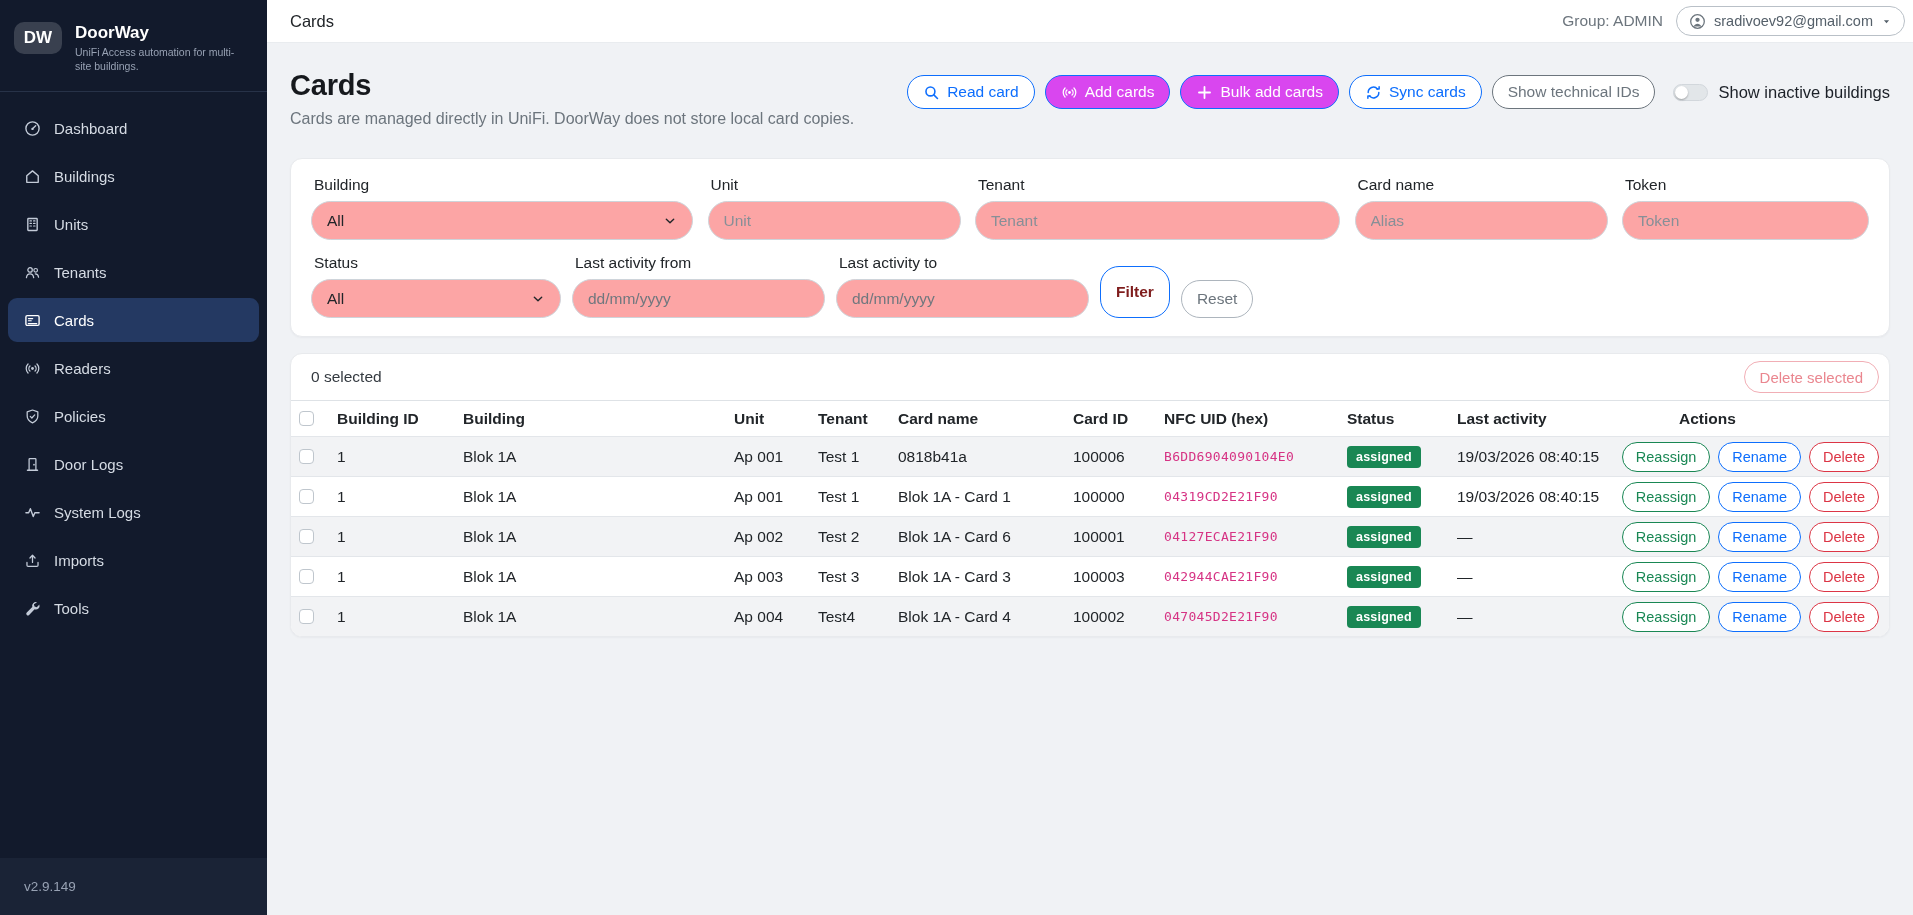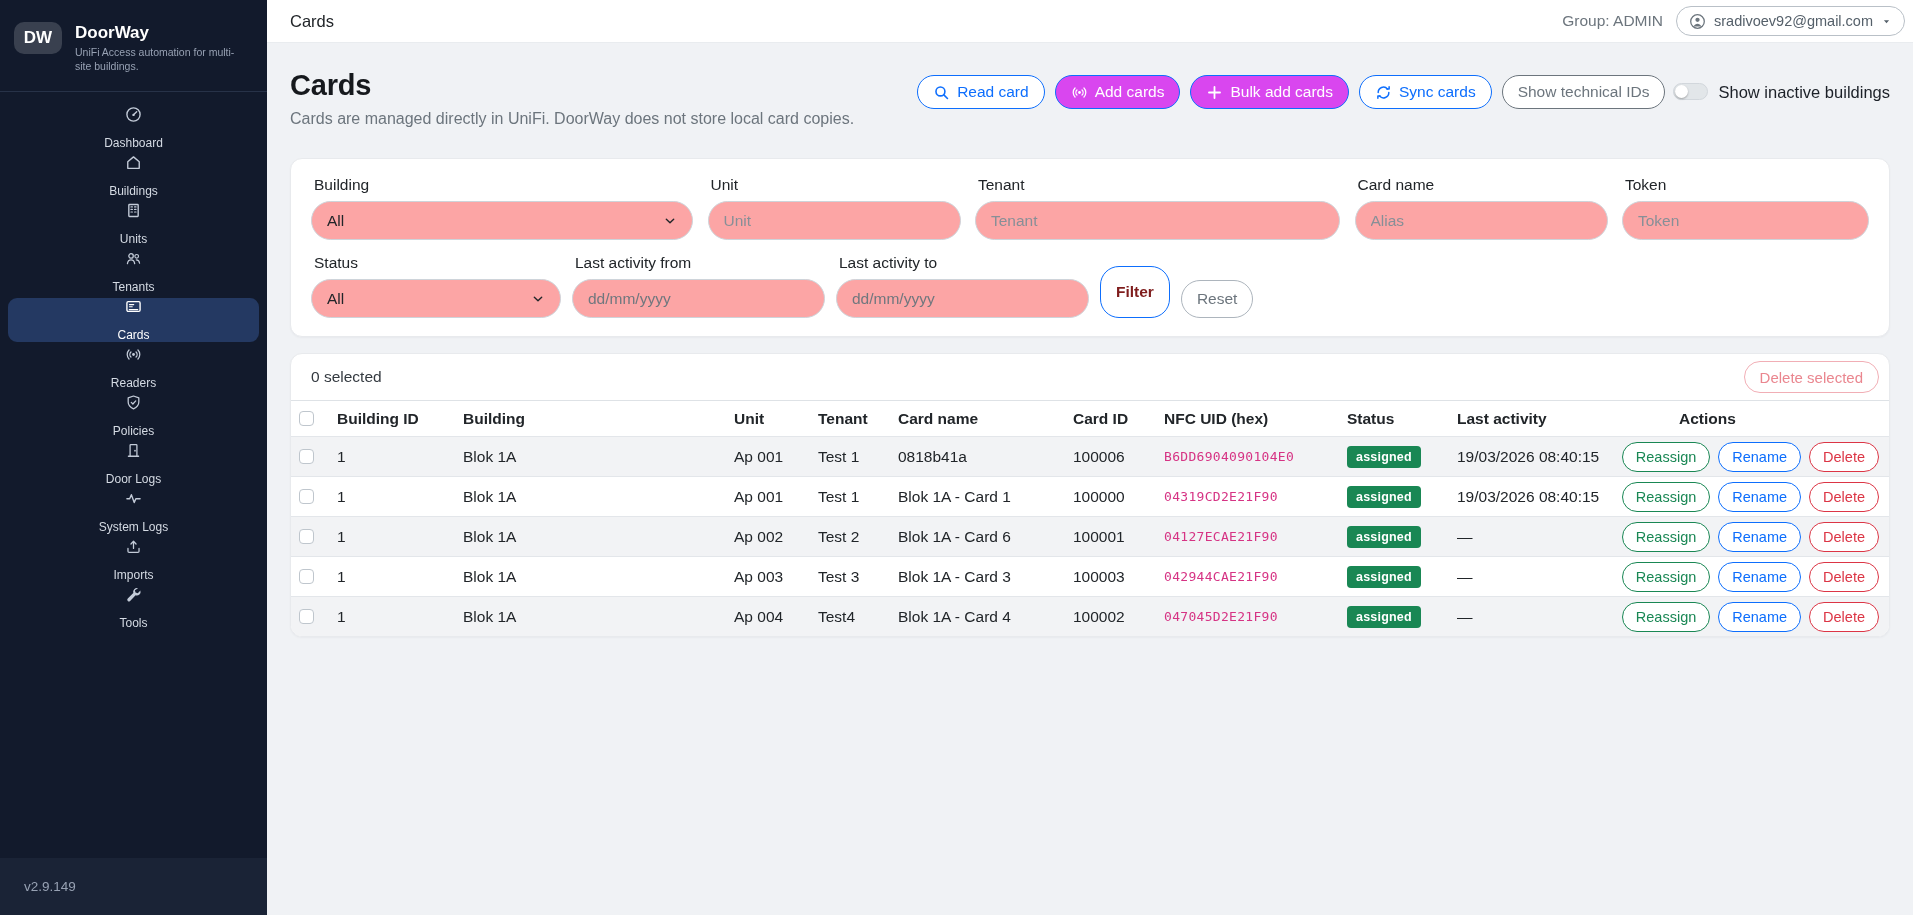--- a/index.html
+++ b/index.html
@@ -8,21 +8,21 @@
   .app { display:flex; width:1913px; height:915px; }
 
   
   .sidebar { width:267px; min-width:267px; background:#121a2c; color:#d5dbe4; display:flex; flex-direction:column; }
   .brand { display:flex; align-items:flex-start; gap:13px; padding:22px 14px 18px 14px; }
   .logo { width:48px; height:32px; border-radius:10px; background:#39404f; color:#fff; font-weight:700; font-size:17px; display:flex; align-items:center; justify-content:center; flex:none; }
   .brand-name { color:#fff; font-weight:700; font-size:17px; margin-top:1px; }
   .brand-tagline { color:#97a1b3; font-size:10.5px; line-height:1.3; margin-top:3px; max-width:165px; }
   .side-divider { height:1px; background:#273248; }
   .side-nav { padding:14px 8px; flex:none; }
-  .nav-item { display:flex; align-items:center; gap:13px; height:44px; padding:0 16px; border-radius:9px; font-size:12px; color:#d5dbe4; cursor:pointer; margin-bottom:4px;flex-direction:column; }
+  .nav-item { display:flex; align-items:center; gap:13px; height:44px; padding:0 16px; border-radius:9px; font-size:15px; color:#d5dbe4; cursor:pointer; margin-bottom:4px; }
   .nav-item .icon { color:#c3cbd8; }
   .nav-item.active { background:#243962; color:#fff; }
   .nav-item.active .icon { color:#fff; }
   .side-footer { margin-top:auto; background:#1a2336; padding:21px 24px; color:#97a1b3; font-size:13.5px; }
 
   .icon { width:17px; height:17px; display:inline-flex; flex:none; }
   .icon svg { width:100%; height:100%; }
 
   
   .main { flex:1; display:flex; flex-direction:column; min-width:0; }
@@ -31,29 +31,29 @@
   .top-right { display:flex; align-items:center; gap:13px; }
   .group-label { color:#6c757d; font-size:15.5px; }
   .account-pill { display:flex; align-items:center; gap:8px; height:30px; padding:0 12px; border:1px solid #b9c0c7; border-radius:15px; background:#fff; color:#55606a; font-size:14.5px; font-family:inherit; cursor:pointer; }
   .acc-icon { width:17px; height:17px; color:#6c757d; }
   .caret { width:11px; height:11px; color:#55606a; }
 
   .content { flex:1; background:#f0f2f5; padding:26px 23px 0 23px; overflow:hidden; }
   .page-head { display:flex; justify-content:space-between; align-items:flex-start; }
   .page-title { font-size:29px; font-weight:800; color:#16191d; letter-spacing:-0.2px; }
   .page-sub { margin-top:8px; font-size:16px; color:#6c757d; }
-  .head-actions { display:flex; align-items:center; margin-top:6px; }
+  .head-actions { display:flex; align-items:center; gap:10px; margin-top:6px; }
   .btn-row { display:flex; align-items:center; gap:10px; }
 
   .pill { display:inline-flex; align-items:center; justify-content:center; gap:7px; height:34px; padding:0 15px; border-radius:17px; font-size:15.5px; border:1px solid transparent; background:#fff; cursor:pointer; font-family:inherit; white-space:nowrap; }
   .btn-primary { background:#d946ef; border-color:#0d6efd; color:#fff; }
   .btn-outline-primary { border-color:#0d6efd; color:#0d6efd; }
   .btn-outline-secondary { border-color:#6c757d; color:#6c757d; }
 
-  .switch-wrap { display:flex; gap:10px; margin-left:8px; }
+  .switch-wrap { display:flex; align-items:center; gap:10px; margin-left:8px; }
   .switch { width:35px; height:17px; border-radius:9px; background:#e2e6e9; border:1px solid #d2d7dc; position:relative; cursor:pointer; flex:none; }
   .knob { position:absolute; left:1px; top:1px; width:13px; height:13px; border-radius:50%; background:#fff; box-shadow:0 1px 2px rgba(0,0,0,.3); }
   .switch-label { font-size:16.5px; color:#1c2128; }
 
   .card { background:#fff; border:1px solid #e8eaed; border-radius:12px; box-shadow:0 1px 2px rgba(20,30,50,.04); }
   .filter-card { margin-top:30px; padding:17px 20px 18px 20px; }
   .frow1 { display:flex; justify-content:space-between; }
   .frow2 { display:flex; align-items:flex-end; gap:11px; margin-top:14px; }
   .field label { display:block; margin:0 0 7px 3px; font-size:15.5px; color:#212529; }
   .f-building{width:382px;} .f-unit{width:253px;} .f-tenant{width:365px;} .f-cardname{width:253px;} .f-token{width:247px;}

